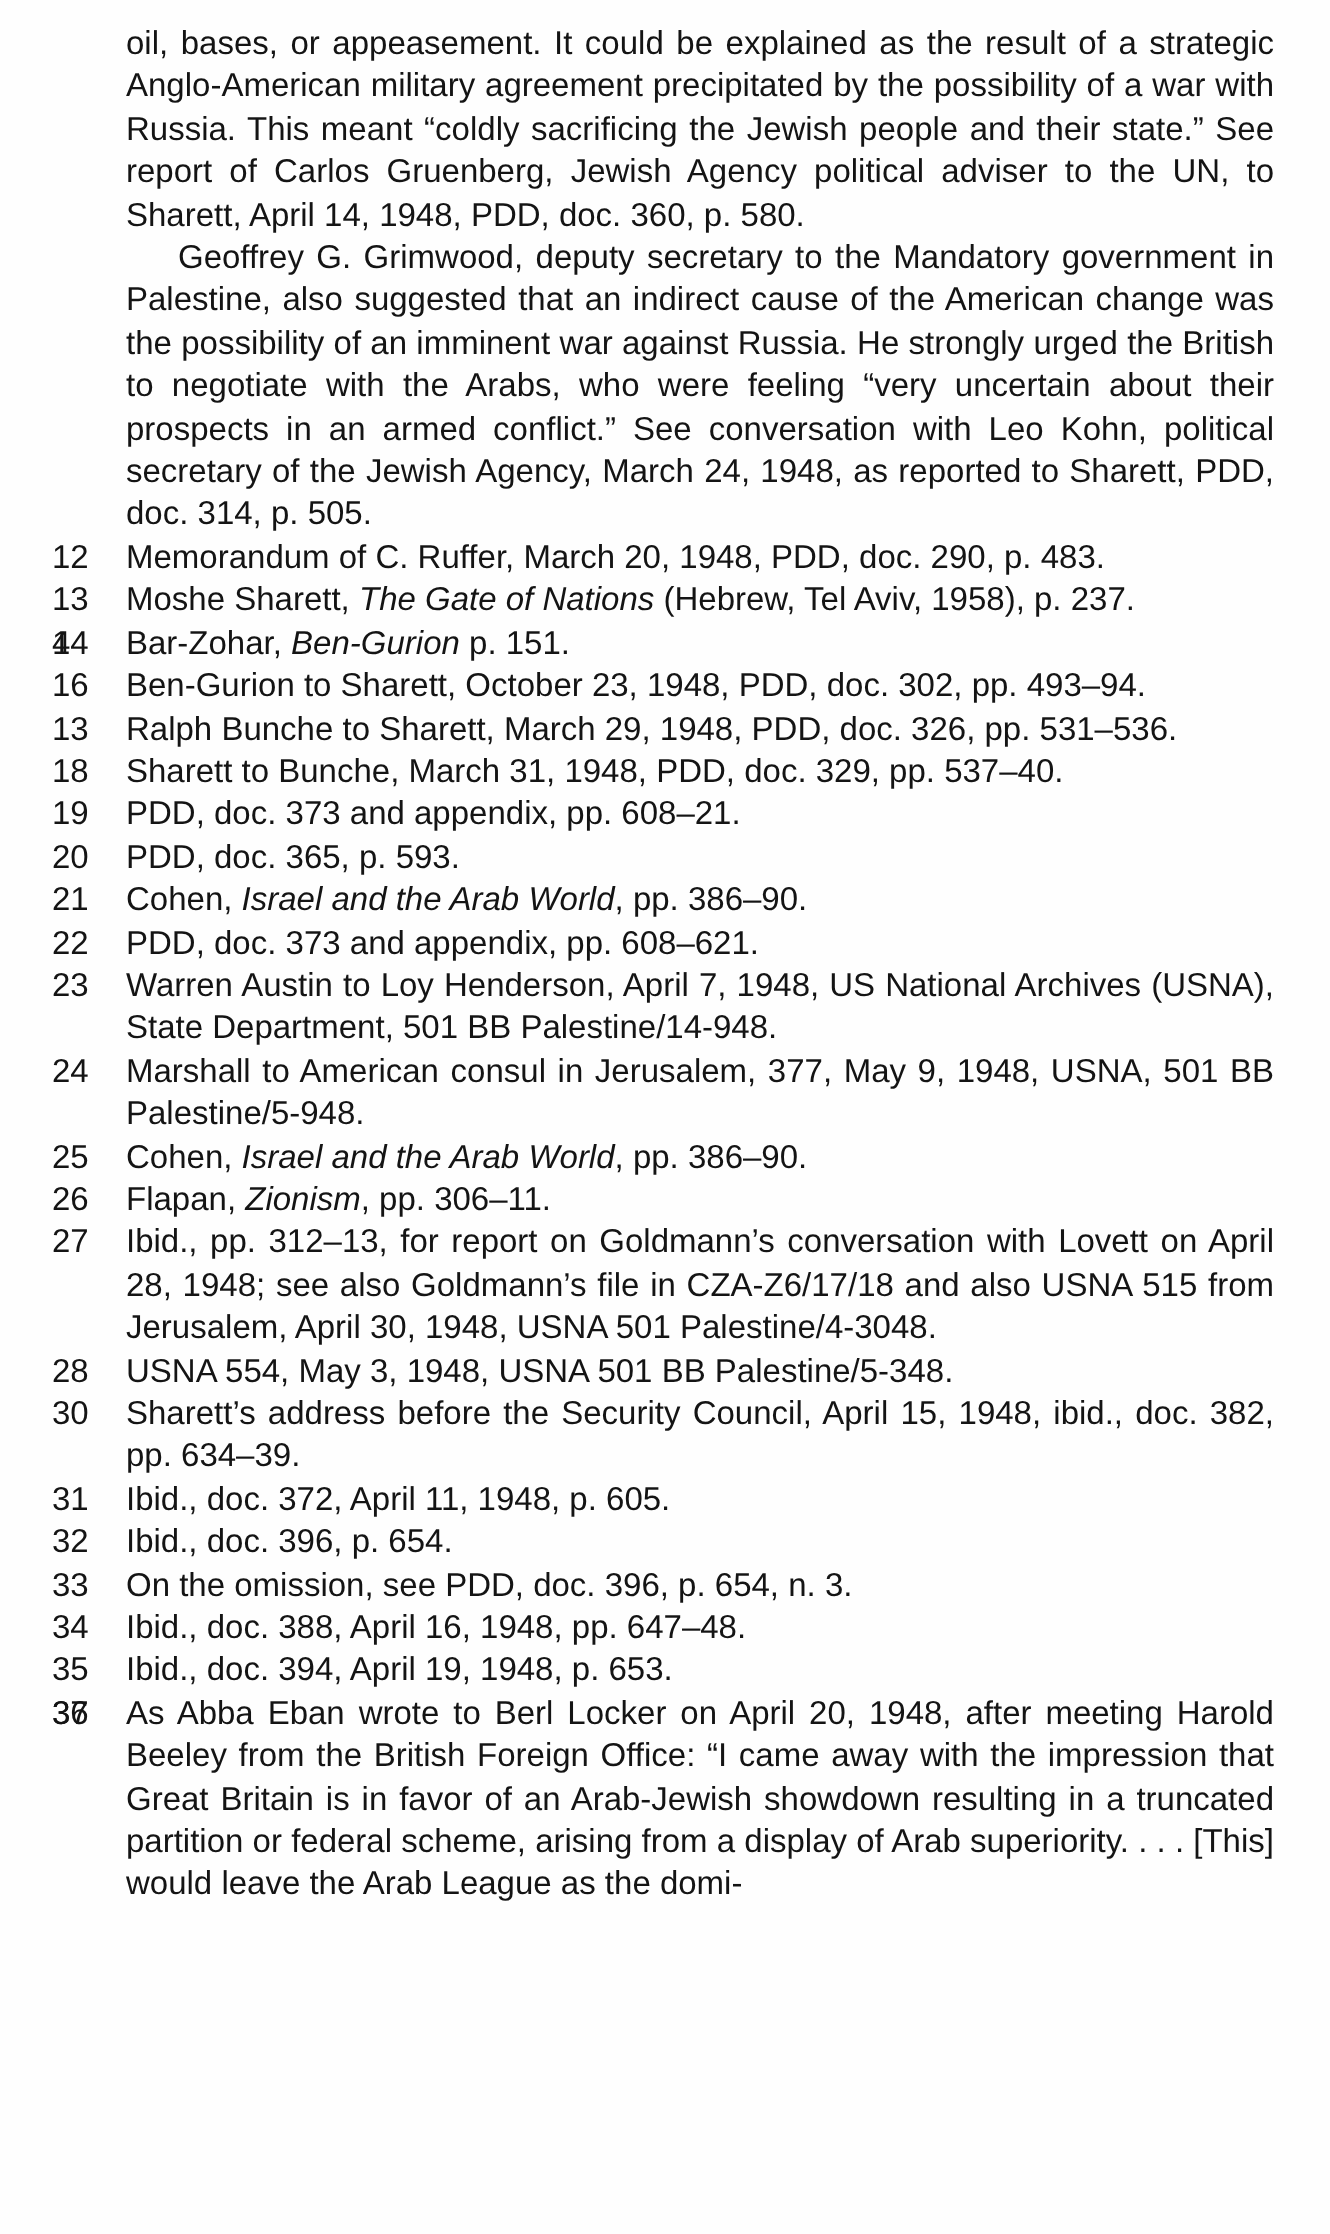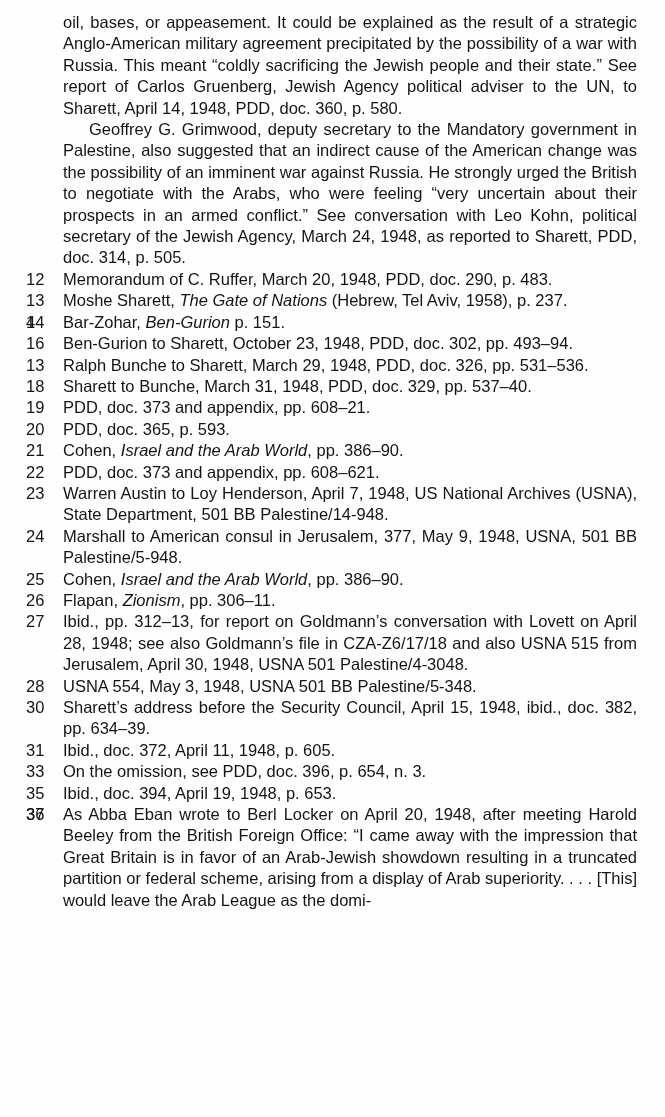--- a/index.html
+++ b/index.html
@@ -62,19 +62,21 @@
         <div class="note"><span class="note-num">21</span><span class="note-body"><span>Cohen, </span><em>Israel and the Arab World</em><span>, pp. 386–90.</span></span></div>
         <div class="note"><span class="note-num">22</span><span class="note-body"><span>PDD, doc. 373 and appendix, pp. 608–621.</span></span></div>
         <div class="note"><span class="note-num">23</span><span class="note-body"><span>Warren Austin to Loy Henderson, April 7, 1948, US National Archives (USNA), State Department, 501 BB Palestine/14-948.</span></span></div>
         <div class="note"><span class="note-num">24</span><span class="note-body"><span>Marshall to American consul in Jerusalem, 377, May 9, 1948, USNA, 501 BB Palestine/5-948.</span></span></div>
         <div class="note"><span class="note-num">25</span><span class="note-body"><span>Cohen, </span><em>Israel and the Arab World</em><span>, pp. 386–90.</span></span></div>
         <div class="note"><span class="note-num">26</span><span class="note-body"><span>Flapan, </span><em>Zionism</em><span>, pp. 306–11.</span></span></div>
         <div class="note"><span class="note-num">27</span><span class="note-body"><span>Ibid., pp. 312–13, for report on Goldmann’s conversation with Lovett on April 28, 1948; see also Goldmann’s file in CZA-Z6/17/18 and also USNA 515 from Jerusalem, April 30, 1948, USNA 501 Palestine/4-3048.</span></span></div>
         <div class="note"><span class="note-num">28</span><span class="note-body"><span>USNA 554, May 3, 1948, USNA 501 BB Palestine/5-348.</span></span></div>
         <div class="note"><span class="note-num">30</span><span class="note-body"><span>Sharett’s address before the Security Council, April 15, 1948, ibid., doc. 382, pp. 634–39.</span></span></div>
         <div class="note"><span class="note-num">31</span><span class="note-body"><span>Ibid., doc. 372, April 11, 1948, p. 605.</span></span></div>
+        <div class="note"><span class="note-num">32</span><span class="note-body"><span>Ibid., doc. 396, p. 654.</span></span></div>
         <div class="note"><span class="note-num">33</span><span class="note-body"><span>On the omission, see PDD, doc. 396, p. 654, n. 3.</span></span></div>
+        <div class="note"><span class="note-num">34</span><span class="note-body"><span>Ibid., doc. 388, April 16, 1948, pp. 647–48.</span></span></div>
         <div class="note"><span class="note-num">35</span><span class="note-body"><span>Ibid., doc. 394, April 19, 1948, p. 653.</span></span></div>
         <div class="note"><span class="note-num">36</span></div>
         <div class="note"><span class="note-num">37</span><span class="note-body"><span>As Abba Eban wrote to Berl Locker on April 20, 1948, after meeting Harold Beeley from the British Foreign Office: “I came away with the impression that Great Britain is in favor of an Arab-Jewish showdown resulting in a truncated partition or federal scheme, arising from a display of Arab superiority. . . . [This] would leave the Arab League as the domi-</span></span></div>
       </div>
   </div>
 </div>
 
 </body></html>

